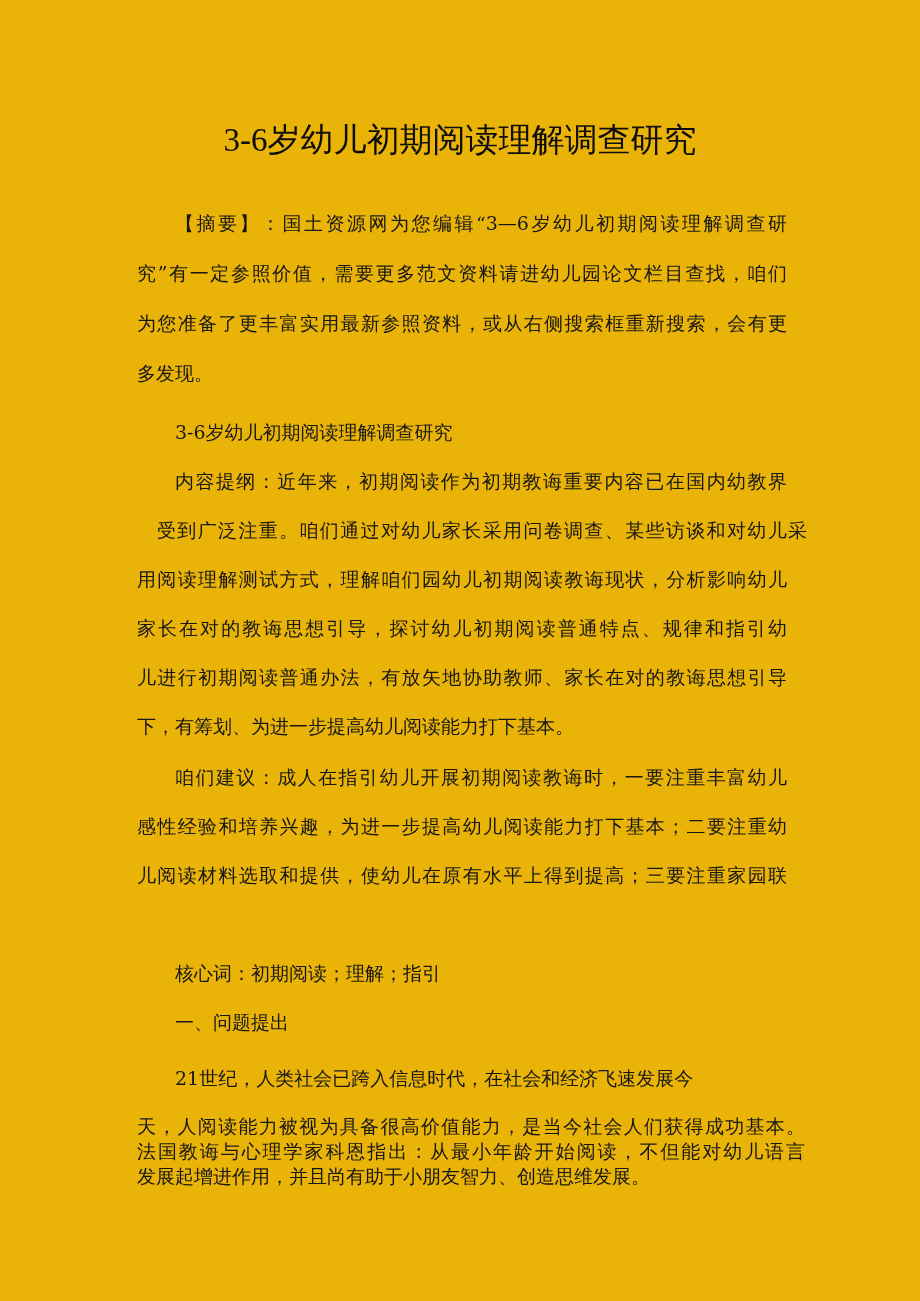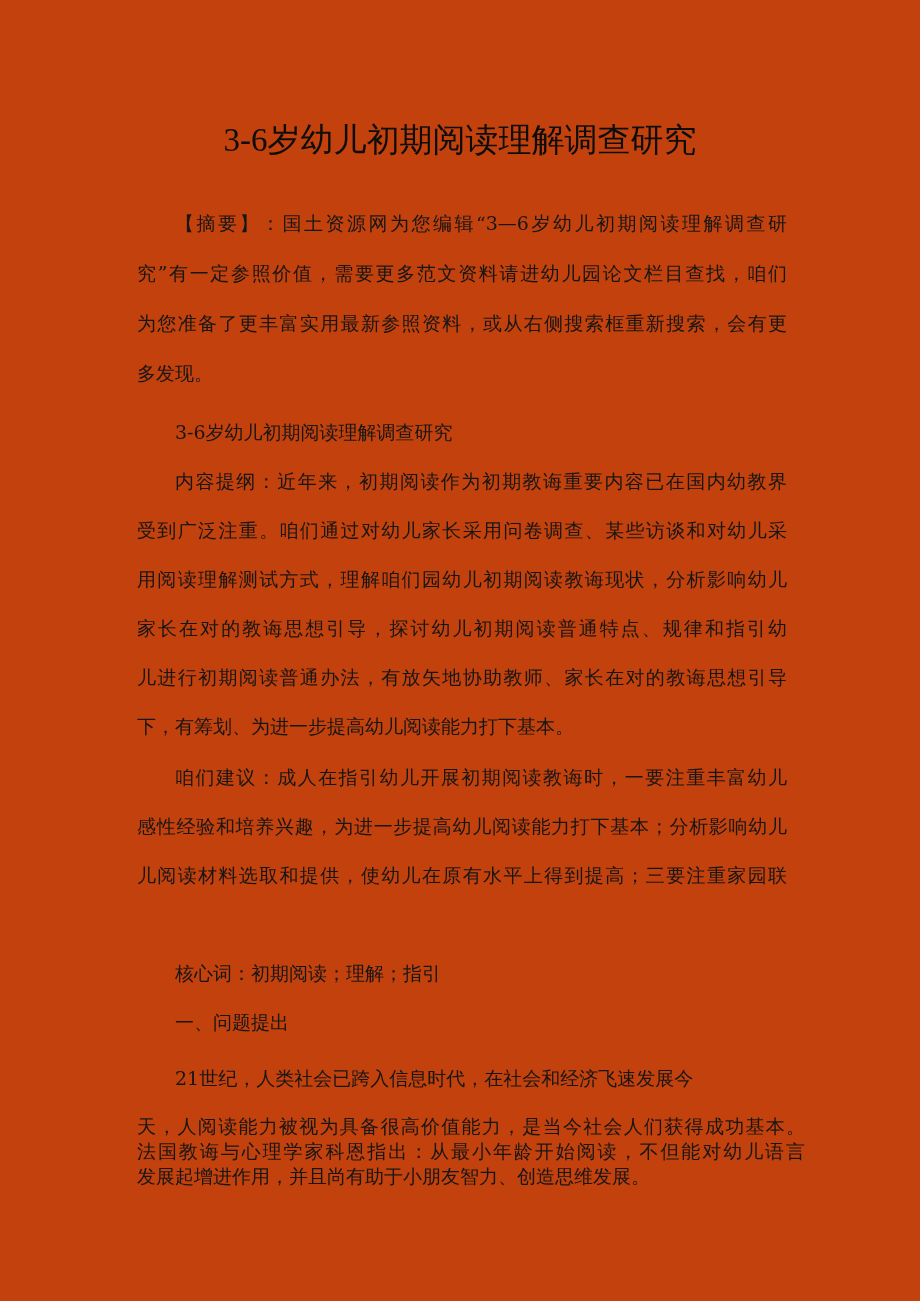--- a/index.html
+++ b/index.html
@@ -13,21 +13,21 @@
       position: relative;
       overflow: hidden;
       font-family: "DejaVu Serif", "Liberation Serif", serif;
       color: #111111;
     }
     .page {
       position: absolute;
       left: 0; top: 0;
       width: 920px;
       height: 1301px;
-      background: #c2410c;
+      background: #eab308;
     }
     .title {
       position: absolute;
       left: 0;
       top: 118px;
       width: 920px;
       text-align: center;
       font-family: "Liberation Serif", "DejaVu Serif", serif;
       font-size: 33px;
       line-height: 44px;
@@ -57,28 +57,28 @@
   <div class="title">3-6岁幼儿初期阅读理解调查研究</div>
 
   <div class="line indent" style="top:210px;">【摘要】：国土资源网为您编辑“3—6岁幼儿初期阅读理解调查研</div>
   <div class="line" style="top:260px;">究”有一定参照价值，需要更多范文资料请进幼儿园论文栏目查找，咱们</div>
   <div class="line" style="top:310px;">为您准备了更丰富实用最新参照资料，或从右侧搜索框重新搜索，会有更</div>
   <div class="line last" style="top:360px;">多发现。</div>
 
   <div class="line indent last" style="top:419px;">3-6岁幼儿初期阅读理解调查研究</div>
 
   <div class="line indent" style="top:468px;">内容提纲：近年来，初期阅读作为初期教诲重要内容已在国内幼教界</div>
-  <div class="line" style="top:517px;">受到广泛注重。咱们通过对幼儿家长采用问卷调查、某些访谈和对幼儿采</div>
+  <div class="line" style="top:517px;margin-left:20px;">受到广泛注重。咱们通过对幼儿家长采用问卷调查、某些访谈和对幼儿采</div>
   <div class="line" style="top:566px;">用阅读理解测试方式，理解咱们园幼儿初期阅读教诲现状，分析影响幼儿</div>
   <div class="line" style="top:615px;">家长在对的教诲思想引导，探讨幼儿初期阅读普通特点、规律和指引幼</div>
   <div class="line" style="top:664px;">儿进行初期阅读普通办法，有放矢地协助教师、家长在对的教诲思想引导</div>
   <div class="line last" style="top:713px;">下，有筹划、为进一步提高幼儿阅读能力打下基本。</div>
 
   <div class="line indent" style="top:764px;">咱们建议：成人在指引幼儿开展初期阅读教诲时，一要注重丰富幼儿</div>
-  <div class="line" style="top:813px;">感性经验和培养兴趣，为进一步提高幼儿阅读能力打下基本；分析影响幼儿</div>
+  <div class="line" style="top:813px;">感性经验和培养兴趣，为进一步提高幼儿阅读能力打下基本；二要注重幼</div>
   <div class="line" style="top:862px;">儿阅读材料选取和提供，使幼儿在原有水平上得到提高；三要注重家园联</div>
 
   <div class="line indent last" style="top:960px;">核心词：初期阅读；理解；指引</div>
 
   <div class="line indent last" style="top:1009px;">一、问题提出</div>
 
   <div class="line indent last" style="top:1065px;">21世纪，人类社会已跨入信息时代，在社会和经济飞速发展今</div>
   <div class="line tight" style="top:1114px;">天，人阅读能力被视为具备很高价值能力，是当今社会人们获得成功基本。</div>
   <div class="line tight" style="top:1139px;">法国教诲与心理学家科恩指出：从最小年龄开始阅读，不但能对幼儿语言</div>
   <div class="line tight last" style="top:1164px;">发展起增进作用，并且尚有助于小朋友智力、创造思维发展。</div>

